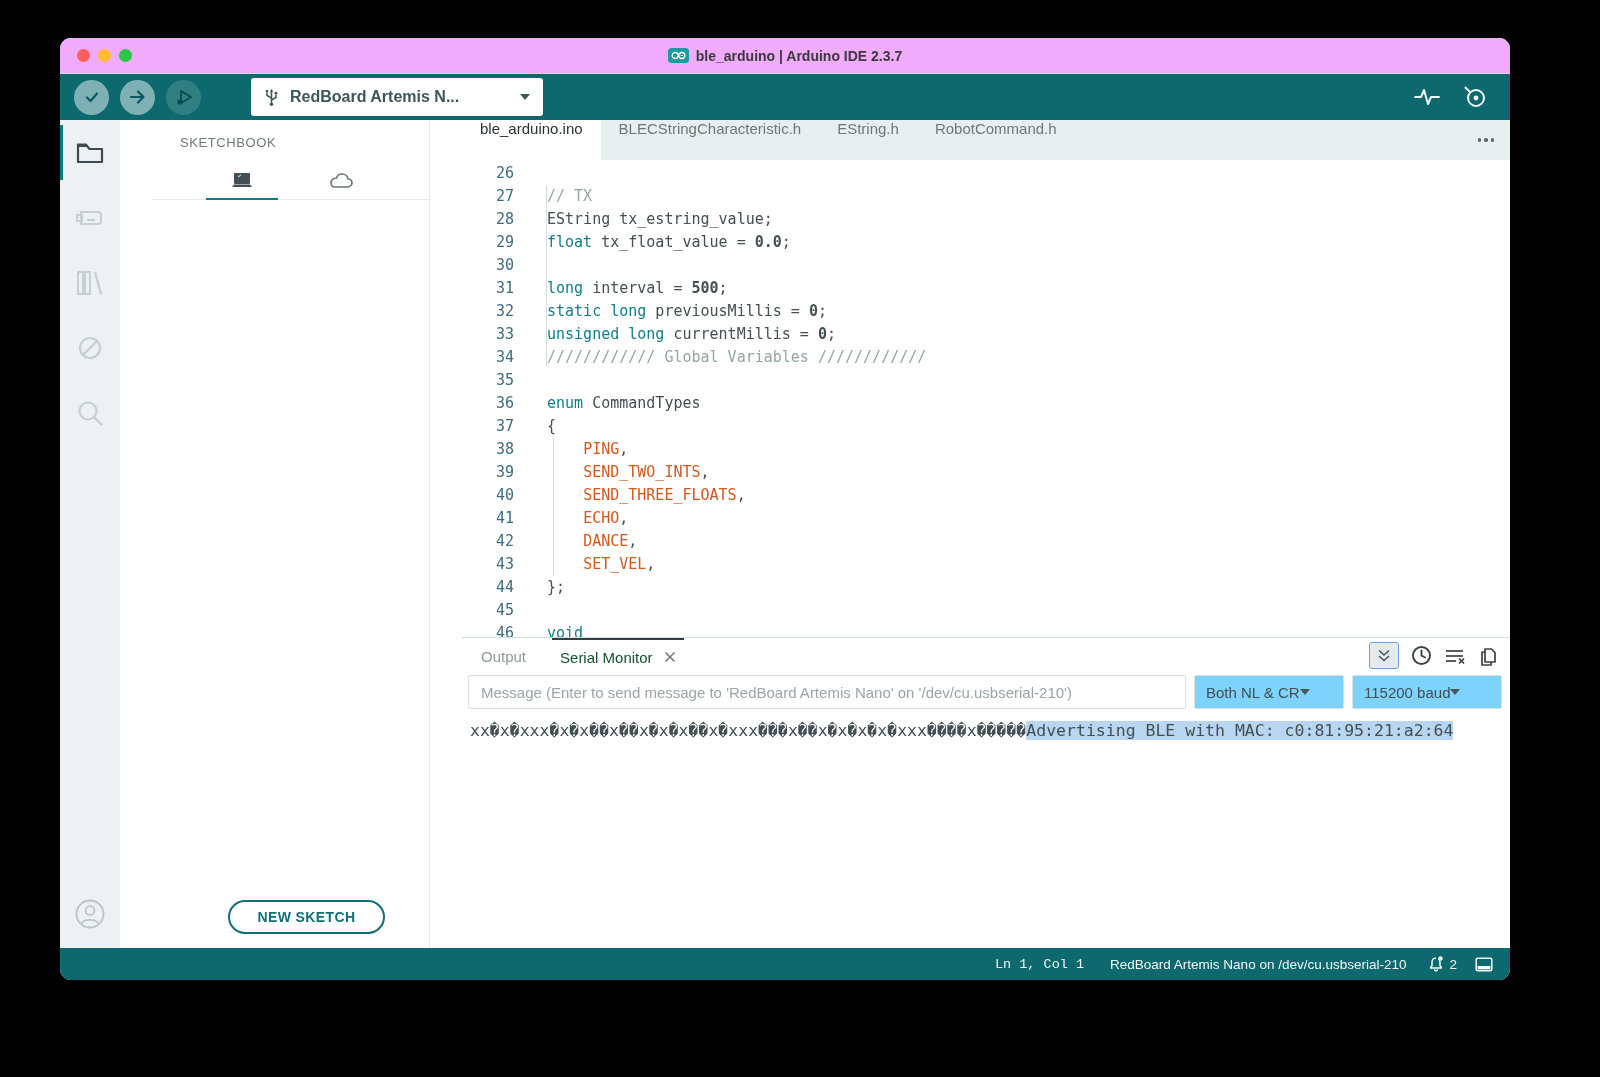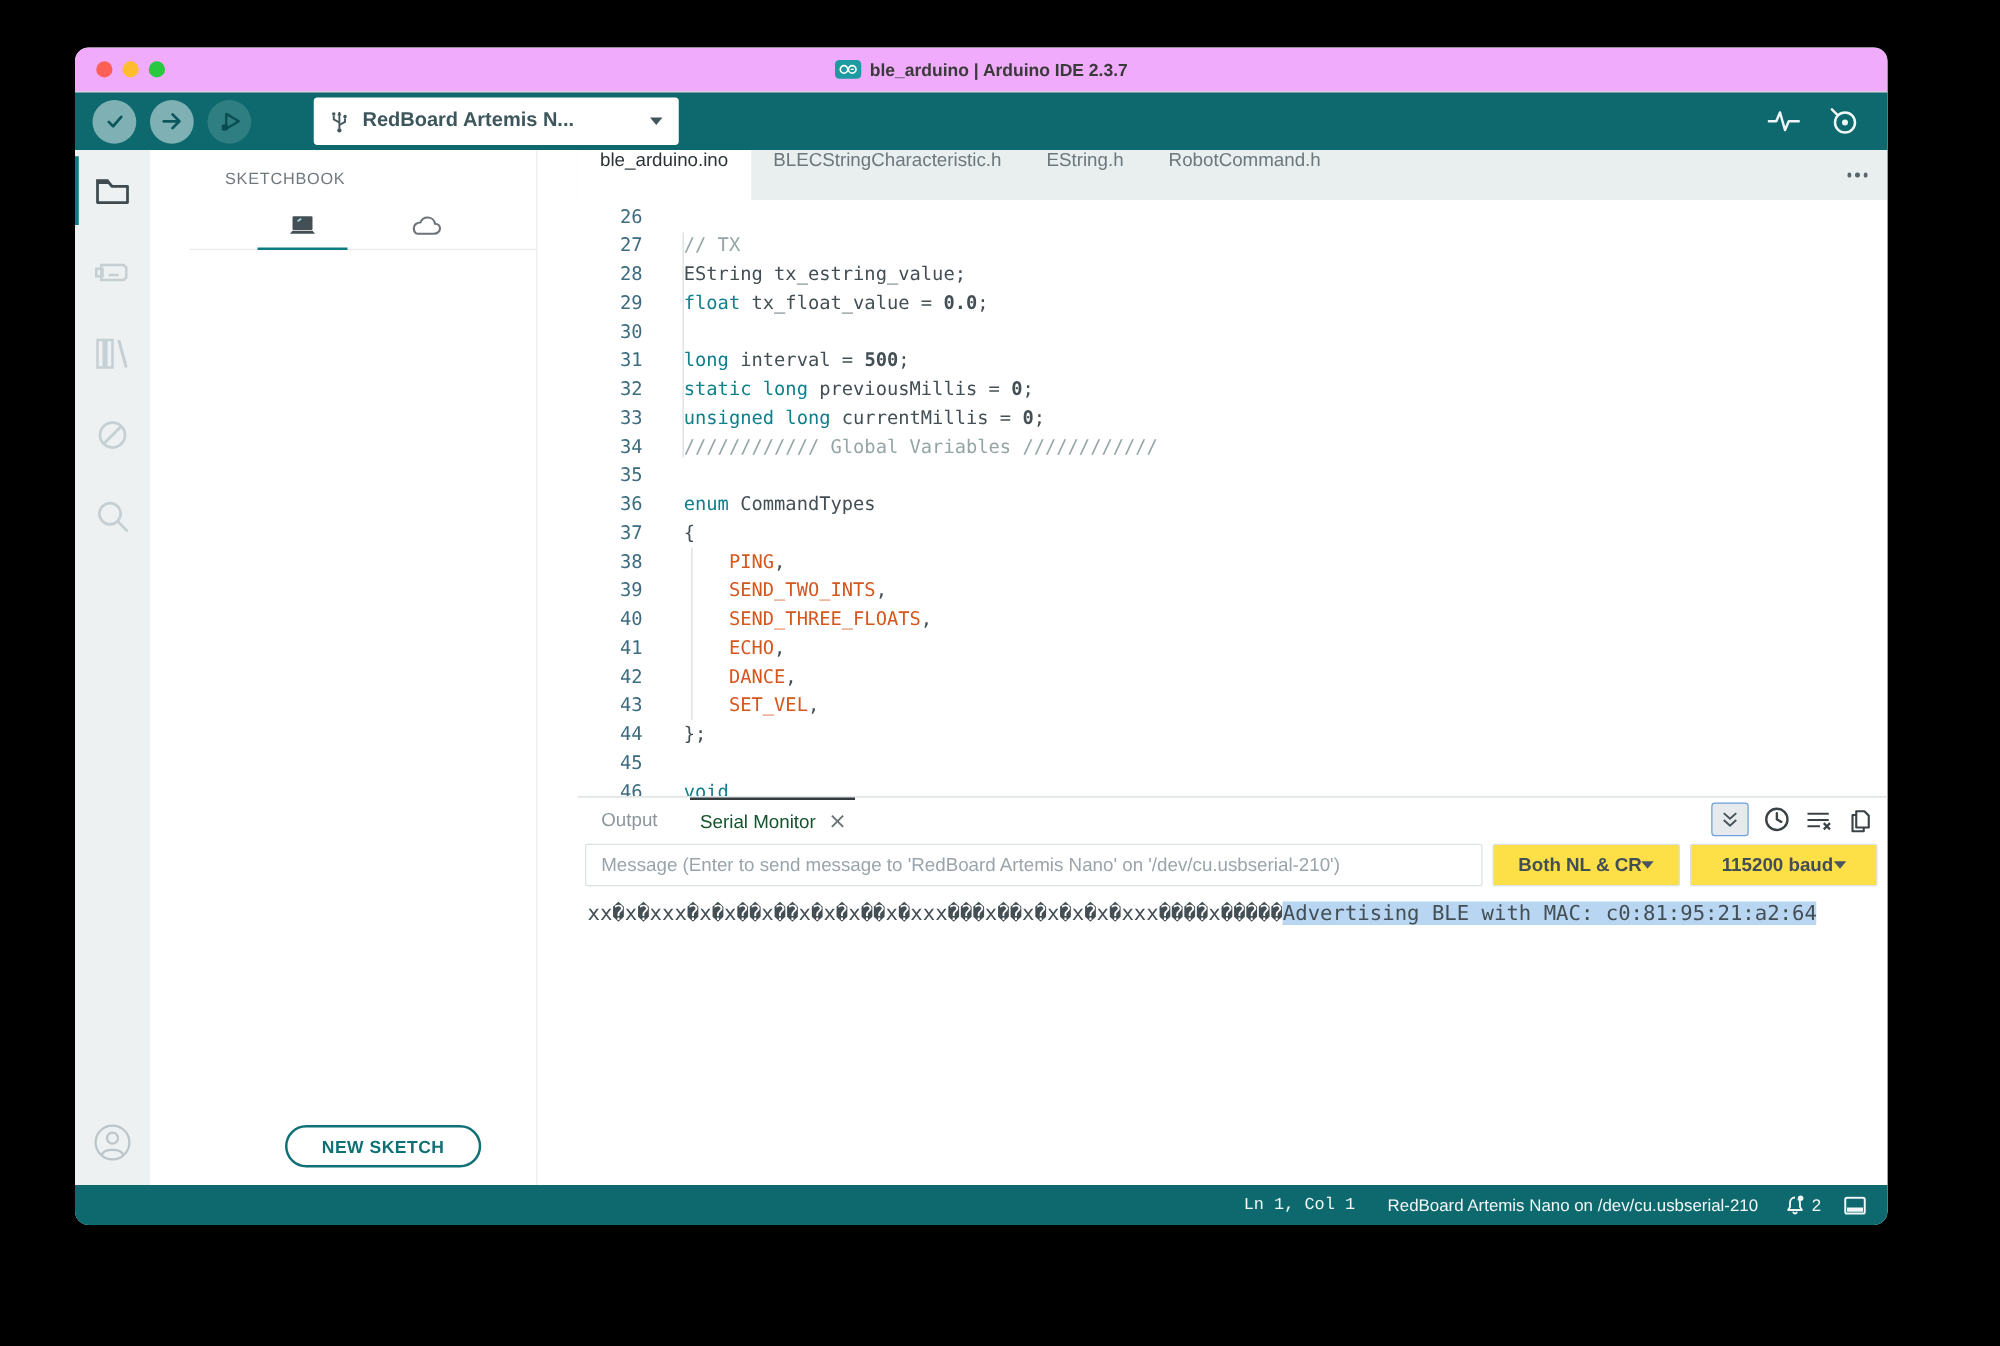--- a/index.html
+++ b/index.html
@@ -93,22 +93,22 @@
     border-top:2px solid #343c40; gap:11px; }
   .bp-icons { position:absolute; right:12px; top:4px; display:flex; align-items:center; gap:12px; }
   .chev-btn { width:30px; height:27px; border:1px solid var(--focus_border,#6ba0da);
     background:#e6eaec; border-radius:3px; display:flex; align-items:center; justify-content:center; cursor:pointer; }
   .bp-iconbtn { cursor:pointer; display:flex; align-items:center; }
   .bp-inputrow { display:flex; padding:1px 8px 0 6px; gap:8px; align-items:center; }
   .msg-input { flex:1; height:34px; border:1px solid #dbe1e3; border-radius:2px; padding:0 12px;
     font-size:15px; color:#8b5cf6; outline:none; font-family:"Liberation Sans",sans-serif; background:#fff; }
   .msg-input::placeholder { color:#9aa5ab; opacity:1; }
   .dropdown { width:150px; height:34px; flex:none; border:1px solid #dbe1e3; border-radius:2px;
-    display:flex; align-items:center; justify-content:center; padding:0 11px;
-    font-size:15px; color:#434f54; cursor:pointer; background:#fde047;font-weight:bold; }
+    display:flex; align-items:center; justify-content:flex-start; padding:0 11px;
+    font-size:15px; color:#434f54; cursor:pointer; background:#7dd3fc; }
   .dd-caret { width:0; height:0; border-left:5px solid transparent; border-right:5px solid transparent;
     border-top:6px solid #4a565b; }
   .serial-out { margin-top:12px; padding-left:8px; font-family:"DejaVu Sans Mono",monospace;
     font-size:16.5px; color:#434f54; white-space:pre; overflow:hidden; }
   .sel { background:var(--selection_blue,#b8d6f2); }
   
   .statusbar { height:32px; flex:none; background:var(--toolbar_teal,#0d696e);
     display:flex; align-items:center; justify-content:flex-end; padding-right:17px;
     color:#f2f7f7; font-size:13.5px; }
   .sb-item { display:flex; align-items:center; }

